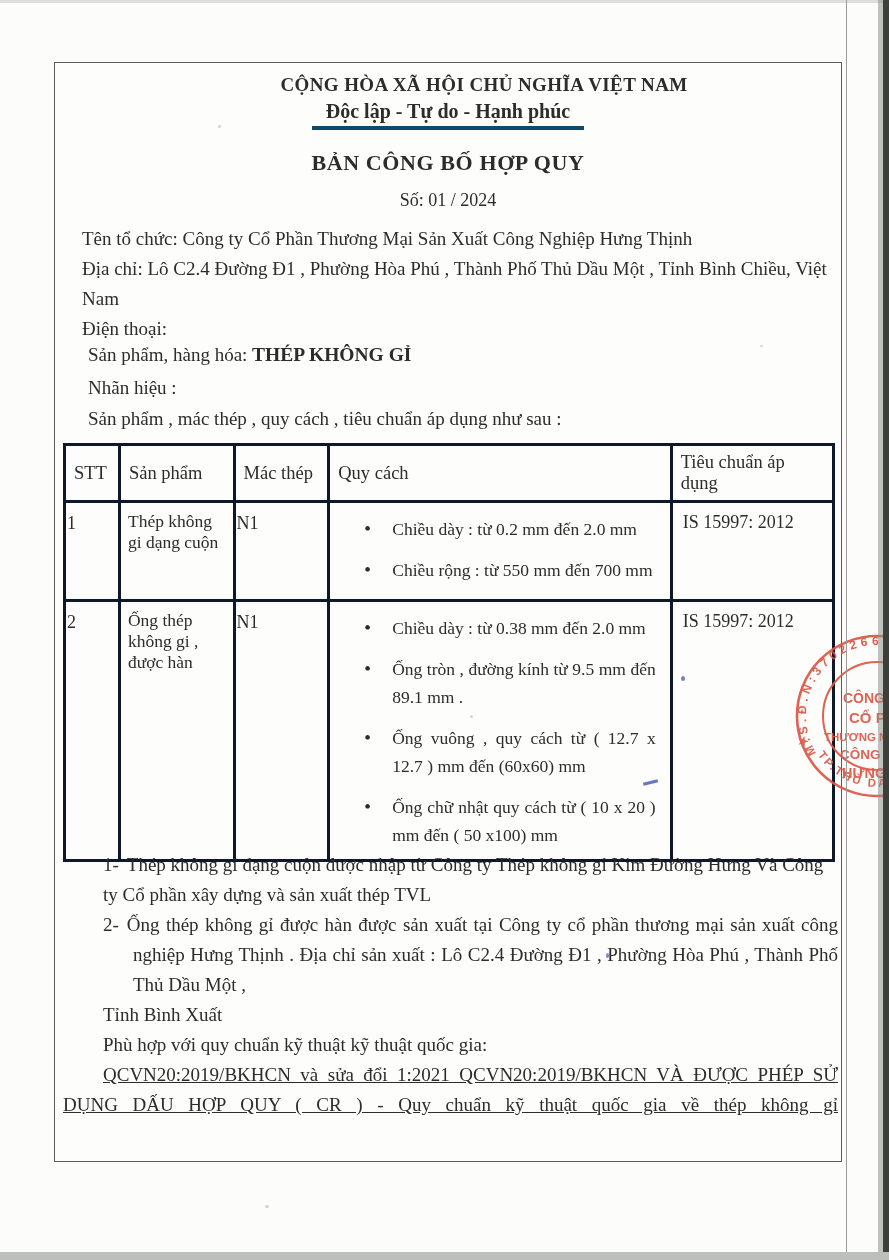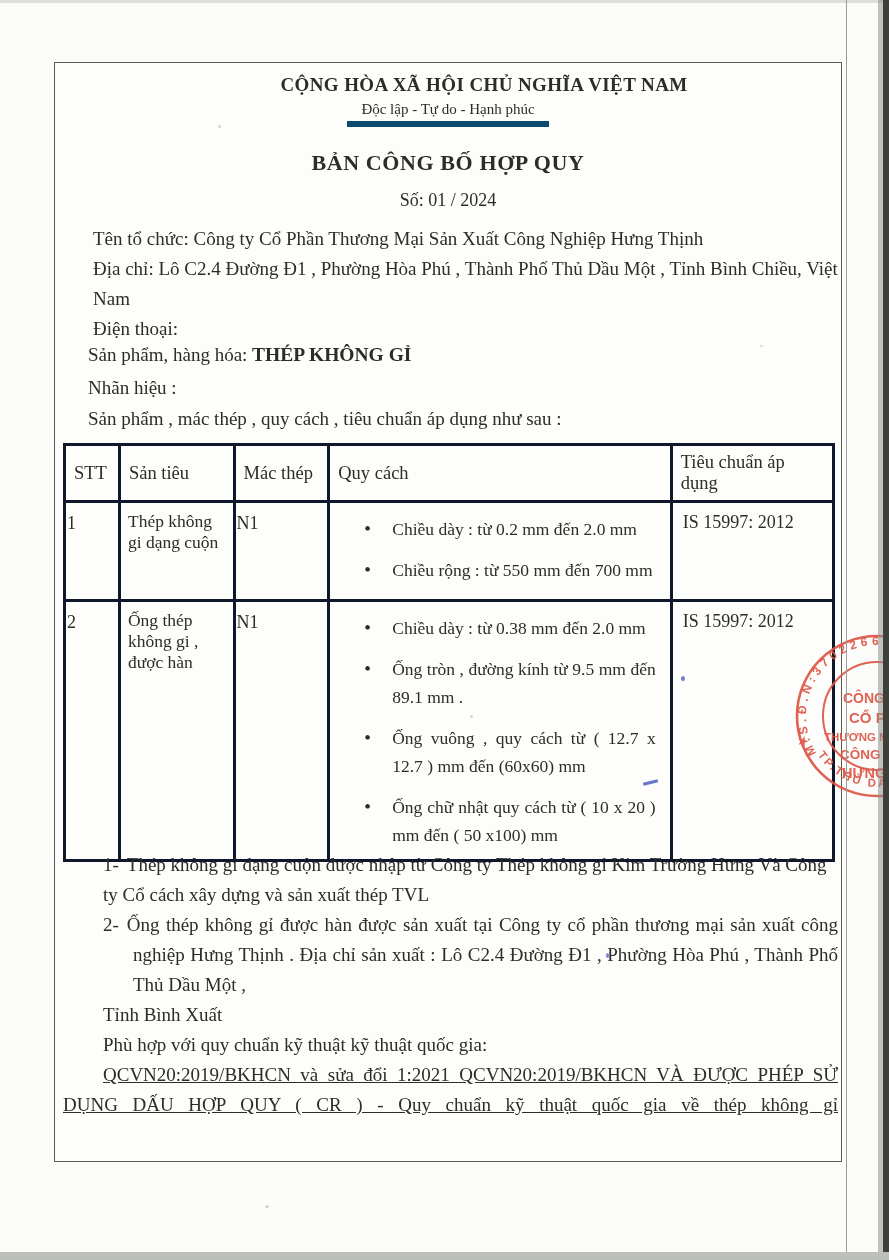--- a/index.html
+++ b/index.html
@@ -16,25 +16,25 @@
   .edge-right-soft{position:absolute;left:878px;top:0;width:5px;height:1252px;background:#8e8f8a;opacity:.55;z-index:9;}
   .edge-bottom{position:absolute;left:0;top:1252px;width:889px;height:8px;background:#bdbfba;z-index:11;}
   .speck{position:absolute;border-radius:50%;background:#b9b7b2;opacity:.6;z-index:2;}
   .ink-mark{position:absolute;background:#4152bb;z-index:4;}
   
   .page-frame{position:absolute;left:54px;top:62px;width:786px;height:1098px;border:1px solid #5c5a55;background:#fdfdfc;z-index:1;}
   
   .hdr{position:absolute;left:54px;width:788px;text-align:center;z-index:3;}
   .national-title{top:74px;font-size:19px;font-weight:bold;letter-spacing:.4px;padding-left:36px;}
   .motto-wrap{top:100px;}
-  .motto{display:inline-block;font-size:15px;font-weight:normal;border-bottom:6px solid #0c4a6e;padding:0 14px 3px 14px;}
+  .motto{display:inline-block;font-size:20px;font-weight:bold;border-bottom:4px solid #0c4a6e;padding:0 14px 3px 14px;}
   .doc-title{top:150px;font-size:22px;font-weight:bold;letter-spacing:.6px;}
   .doc-number{top:190px;font-size:18px;}
   
-  .org-block{position:absolute;left:93px;top:224px;width:757px;font-size:19px;line-height:30px;z-index:3;}
+  .org-block{position:absolute;left:82px;top:224px;width:757px;font-size:19px;line-height:30px;z-index:3;}
   .line-product{position:absolute;left:88px;top:344px;font-size:19px;z-index:3;}
   .line-product b{font-size:19.5px;}
   .line-brand{position:absolute;left:88px;top:377px;font-size:19px;z-index:3;}
   .line-intro{position:absolute;left:88px;top:408px;font-size:19px;z-index:3;}
   
   table.spec{position:absolute;left:63px;top:443px;width:772px;border-collapse:collapse;z-index:3;font-size:18px;}
   table.spec td,table.spec th{border:3px solid #0f172a;vertical-align:top;font-weight:normal;text-align:left;}
   table.spec th{vertical-align:middle;padding:6px 8px;font-size:18.5px;}
   th.c-stt,td.c-stt{text-align:center;}
   td.c-stt{padding-top:10px;}
@@ -88,21 +88,21 @@
     <colgroup>
       <col style="width:55px">
         <col style="width:115px">
         <col style="width:95px">
         <col style="width:344px">
         <col style="width:163px">
     </colgroup>
     <tbody>
         <tr style="height:40px;">
       <th class="c-stt">STT</th>
-      <th>Sản tiêu</th>
+      <th>Sản phẩm</th>
       <th class="c-mt" style="text-align:left;">Mác thép</th>
       <th>Quy cách</th>
       <th>Tiêu chuẩn áp dụng</th>
     </tr>
     <tr style="height:99px;">
       <td class="c-stt">1</td>
       <td class="c-sp">Thép không gi dạng cuộn</td>
       <td class="c-mt">N1</td>
       <td class="c-qc">
         <ul class="qc-list">
@@ -124,21 +124,21 @@
           <li>Ống chữ nhật quy cách từ ( 10 x 20 ) mm đến ( 50 x100) mm</li>
         </ul>
       </td>
       <td class="c-tc">IS 15997: 2012</td>
     </tr>
   </tbody>
     </table>
 
   <div class="notes-block">
     <div class="note note-1">
-      <span class="marker">1-</span><span>Thép không gỉ dạng cuộn được nhập từ Công ty Thép không gỉ Kim Trường Hưng Và Công ty Cổ cách xây dựng và sản xuất thép TVL</span>
+      <span class="marker">1-</span><span>Thép không gỉ dạng cuộn được nhập từ Công ty Thép không gỉ Kim Đường Hưng Và Công ty Cổ phần xây dựng và sản xuất thép TVL</span>
     </div>
     <div class="note note-2">
       <span class="marker">2-</span><span>Ống thép không gỉ được hàn được sản xuất tại Công ty cổ phần thương mại sản xuất công nghiệp Hưng Thịnh . Địa chỉ sản xuất : Lô C2.4 Đường Đ1 , Phường Hòa Phú , Thành Phố Thủ Dầu Một ,</span>
     </div>
     <div class="province-line">Tỉnh Bình Xuất</div>
     <div class="conformity-line">Phù hợp với quy chuẩn kỹ thuật kỹ thuật quốc gia:</div>
     <div class="regulation-para">QCVN20:2019/BKHCN và sửa đổi 1:2021 QCVN20:2019/BKHCN VÀ ĐƯỢC PHÉP SỬ DỤNG DẤU HỢP QUY ( CR ) - Quy chuẩn kỹ thuật quốc gia về thép không gỉ</div>
   </div>
 
   <svg class="stamp" width="129" height="240" viewBox="760 600 129 240" fill="none">

